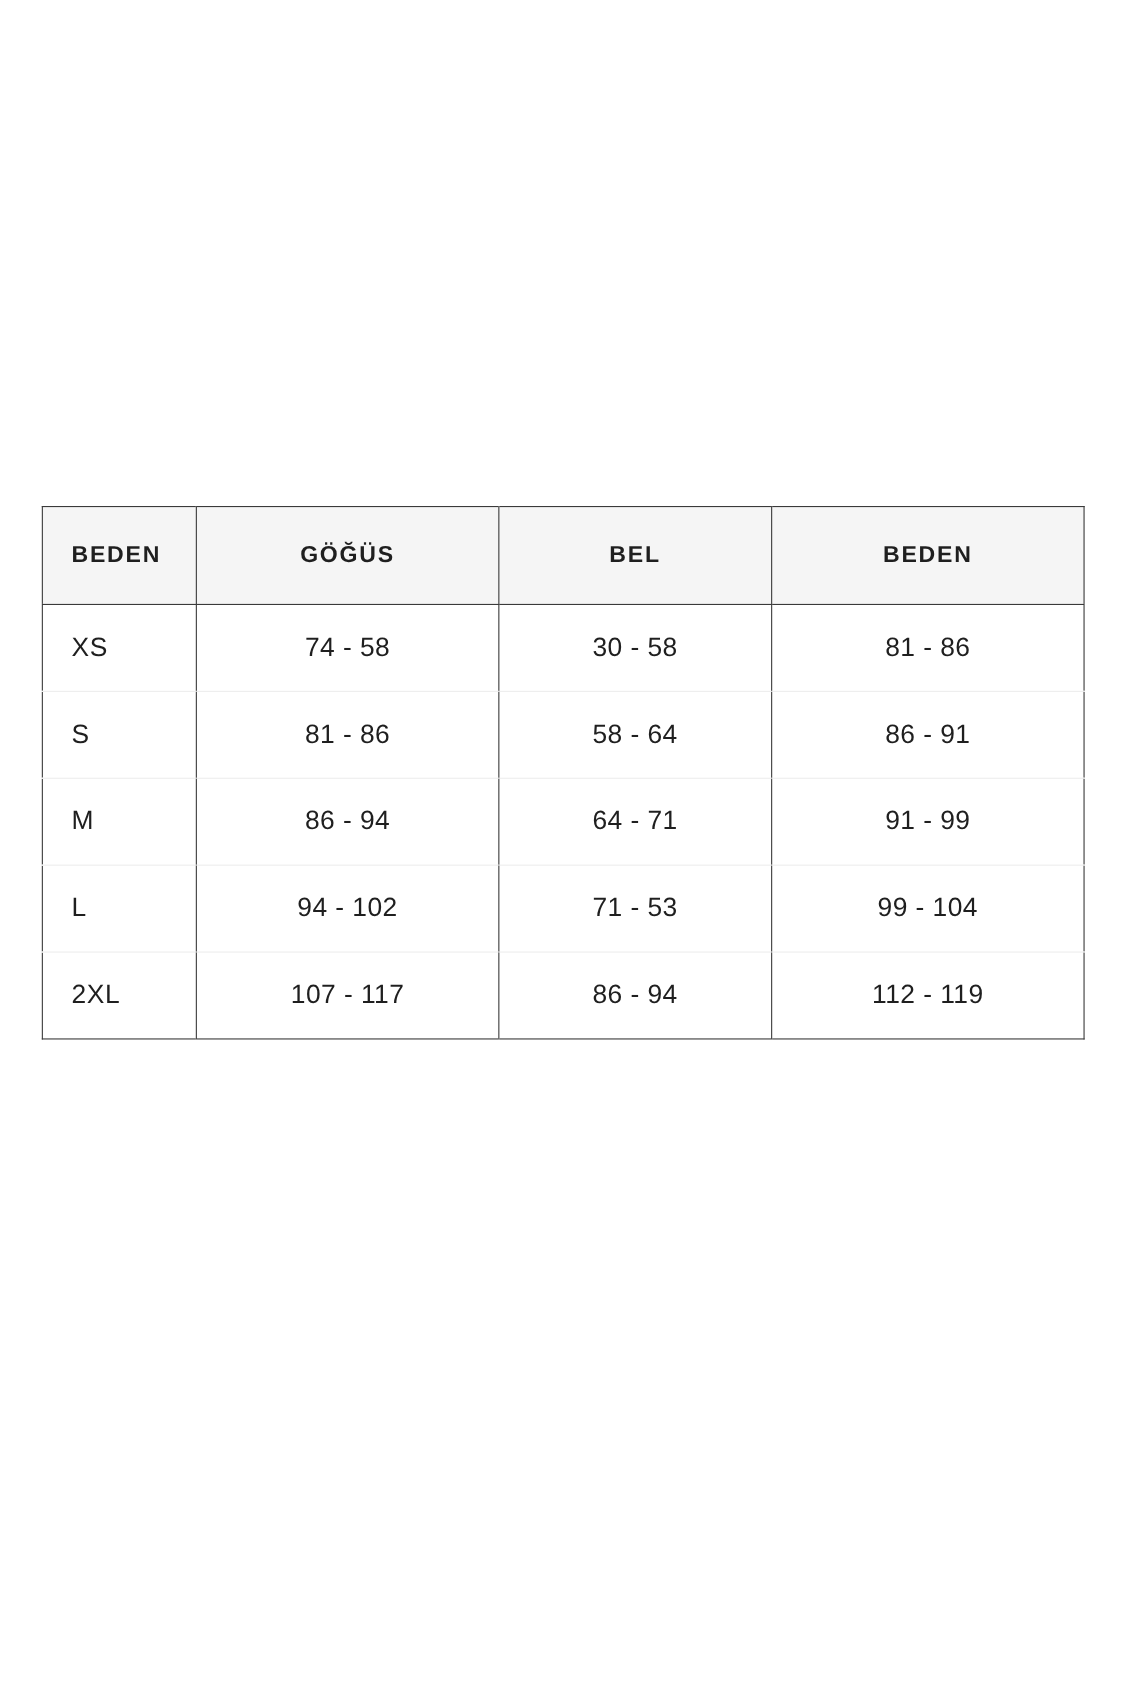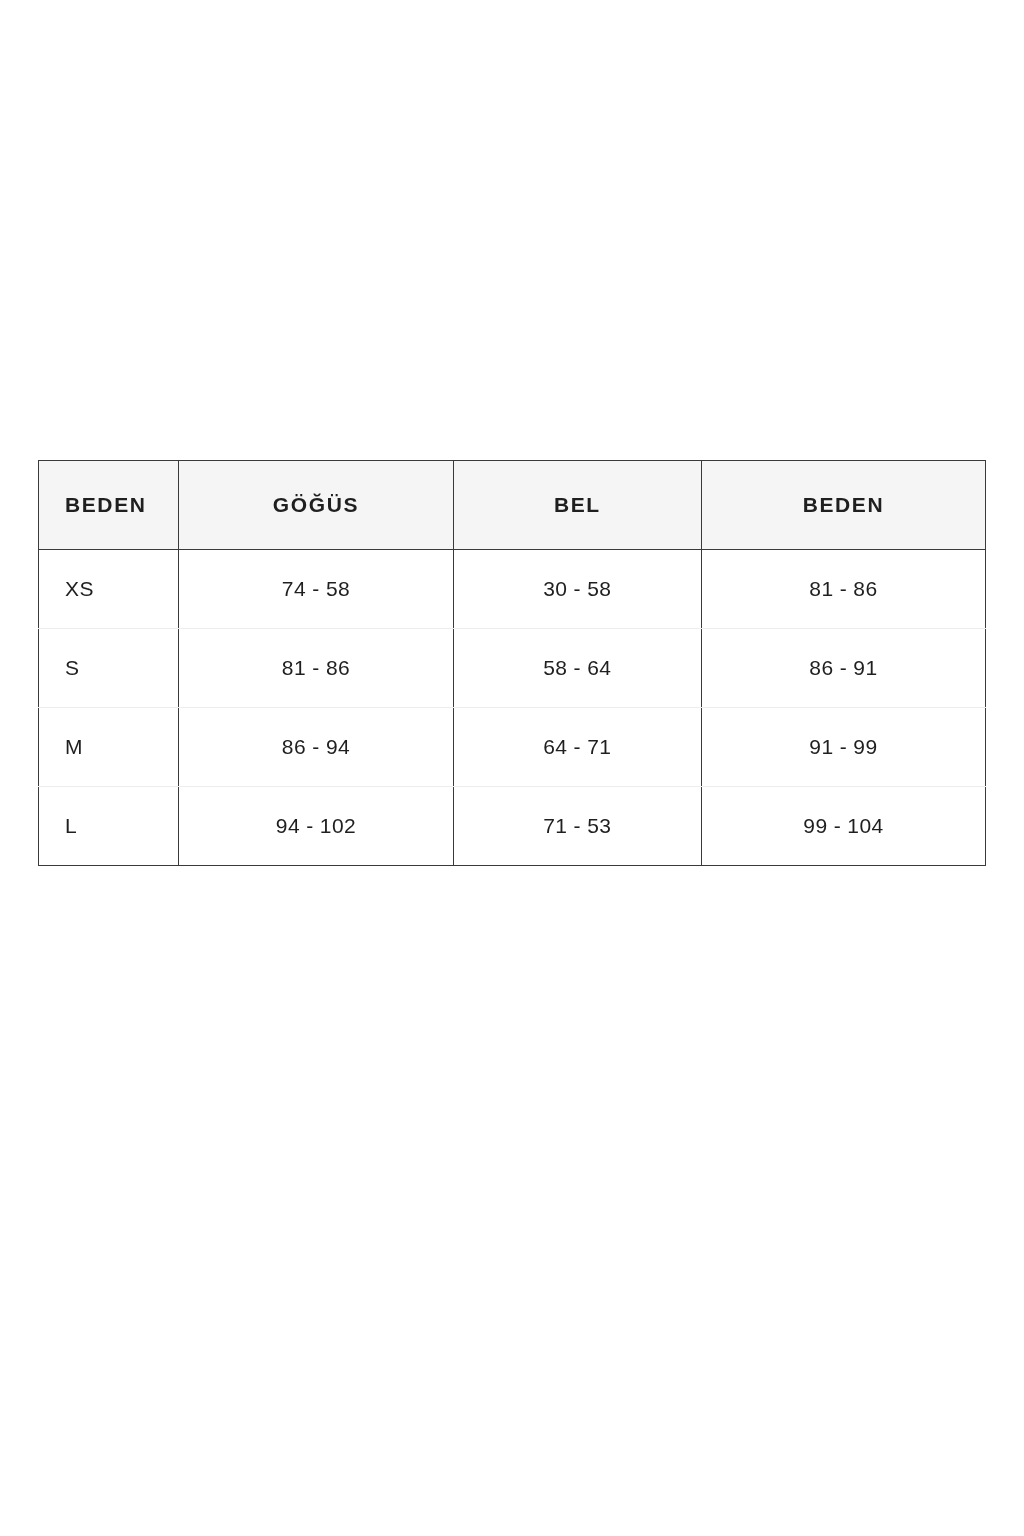--- a/index.html
+++ b/index.html
@@ -50,21 +50,21 @@
   }
   table.size-table thead th:last-child { border-right: none; }
 
   table.size-table thead th.th-beden {
     text-align: left;
     padding-left: 26px;
   }
 
   table.size-table tbody td {
     height: 78px;
-    font-size: 21px;
+    font-size: 24px;
     color: #1f1f1f;
     text-align: center;
     vertical-align: middle;
     border-right: 1px solid #3a3a3a;
     padding: 0;
     letter-spacing: 0.4px;
   }
   table.size-table tbody td:last-child { border-right: none; }
 
   table.size-table tbody td.cell-beden {
@@ -114,15 +114,21 @@
         <td>86 - 94</td>
         <td>64 - 71</td>
         <td>91 - 99</td>
       </tr>
       <tr>
         <td class="cell-beden">L</td>
         <td>94 - 102</td>
         <td>71 - 53</td>
         <td>99 - 104</td>
       </tr>
+      <tr>
+        <td class="cell-beden">2XL</td>
+        <td>107 - 117</td>
+        <td>86 - 94</td>
+        <td>112 - 119</td>
+      </tr>
     </tbody>
   </table>
 </div>
 
 </body></html>

